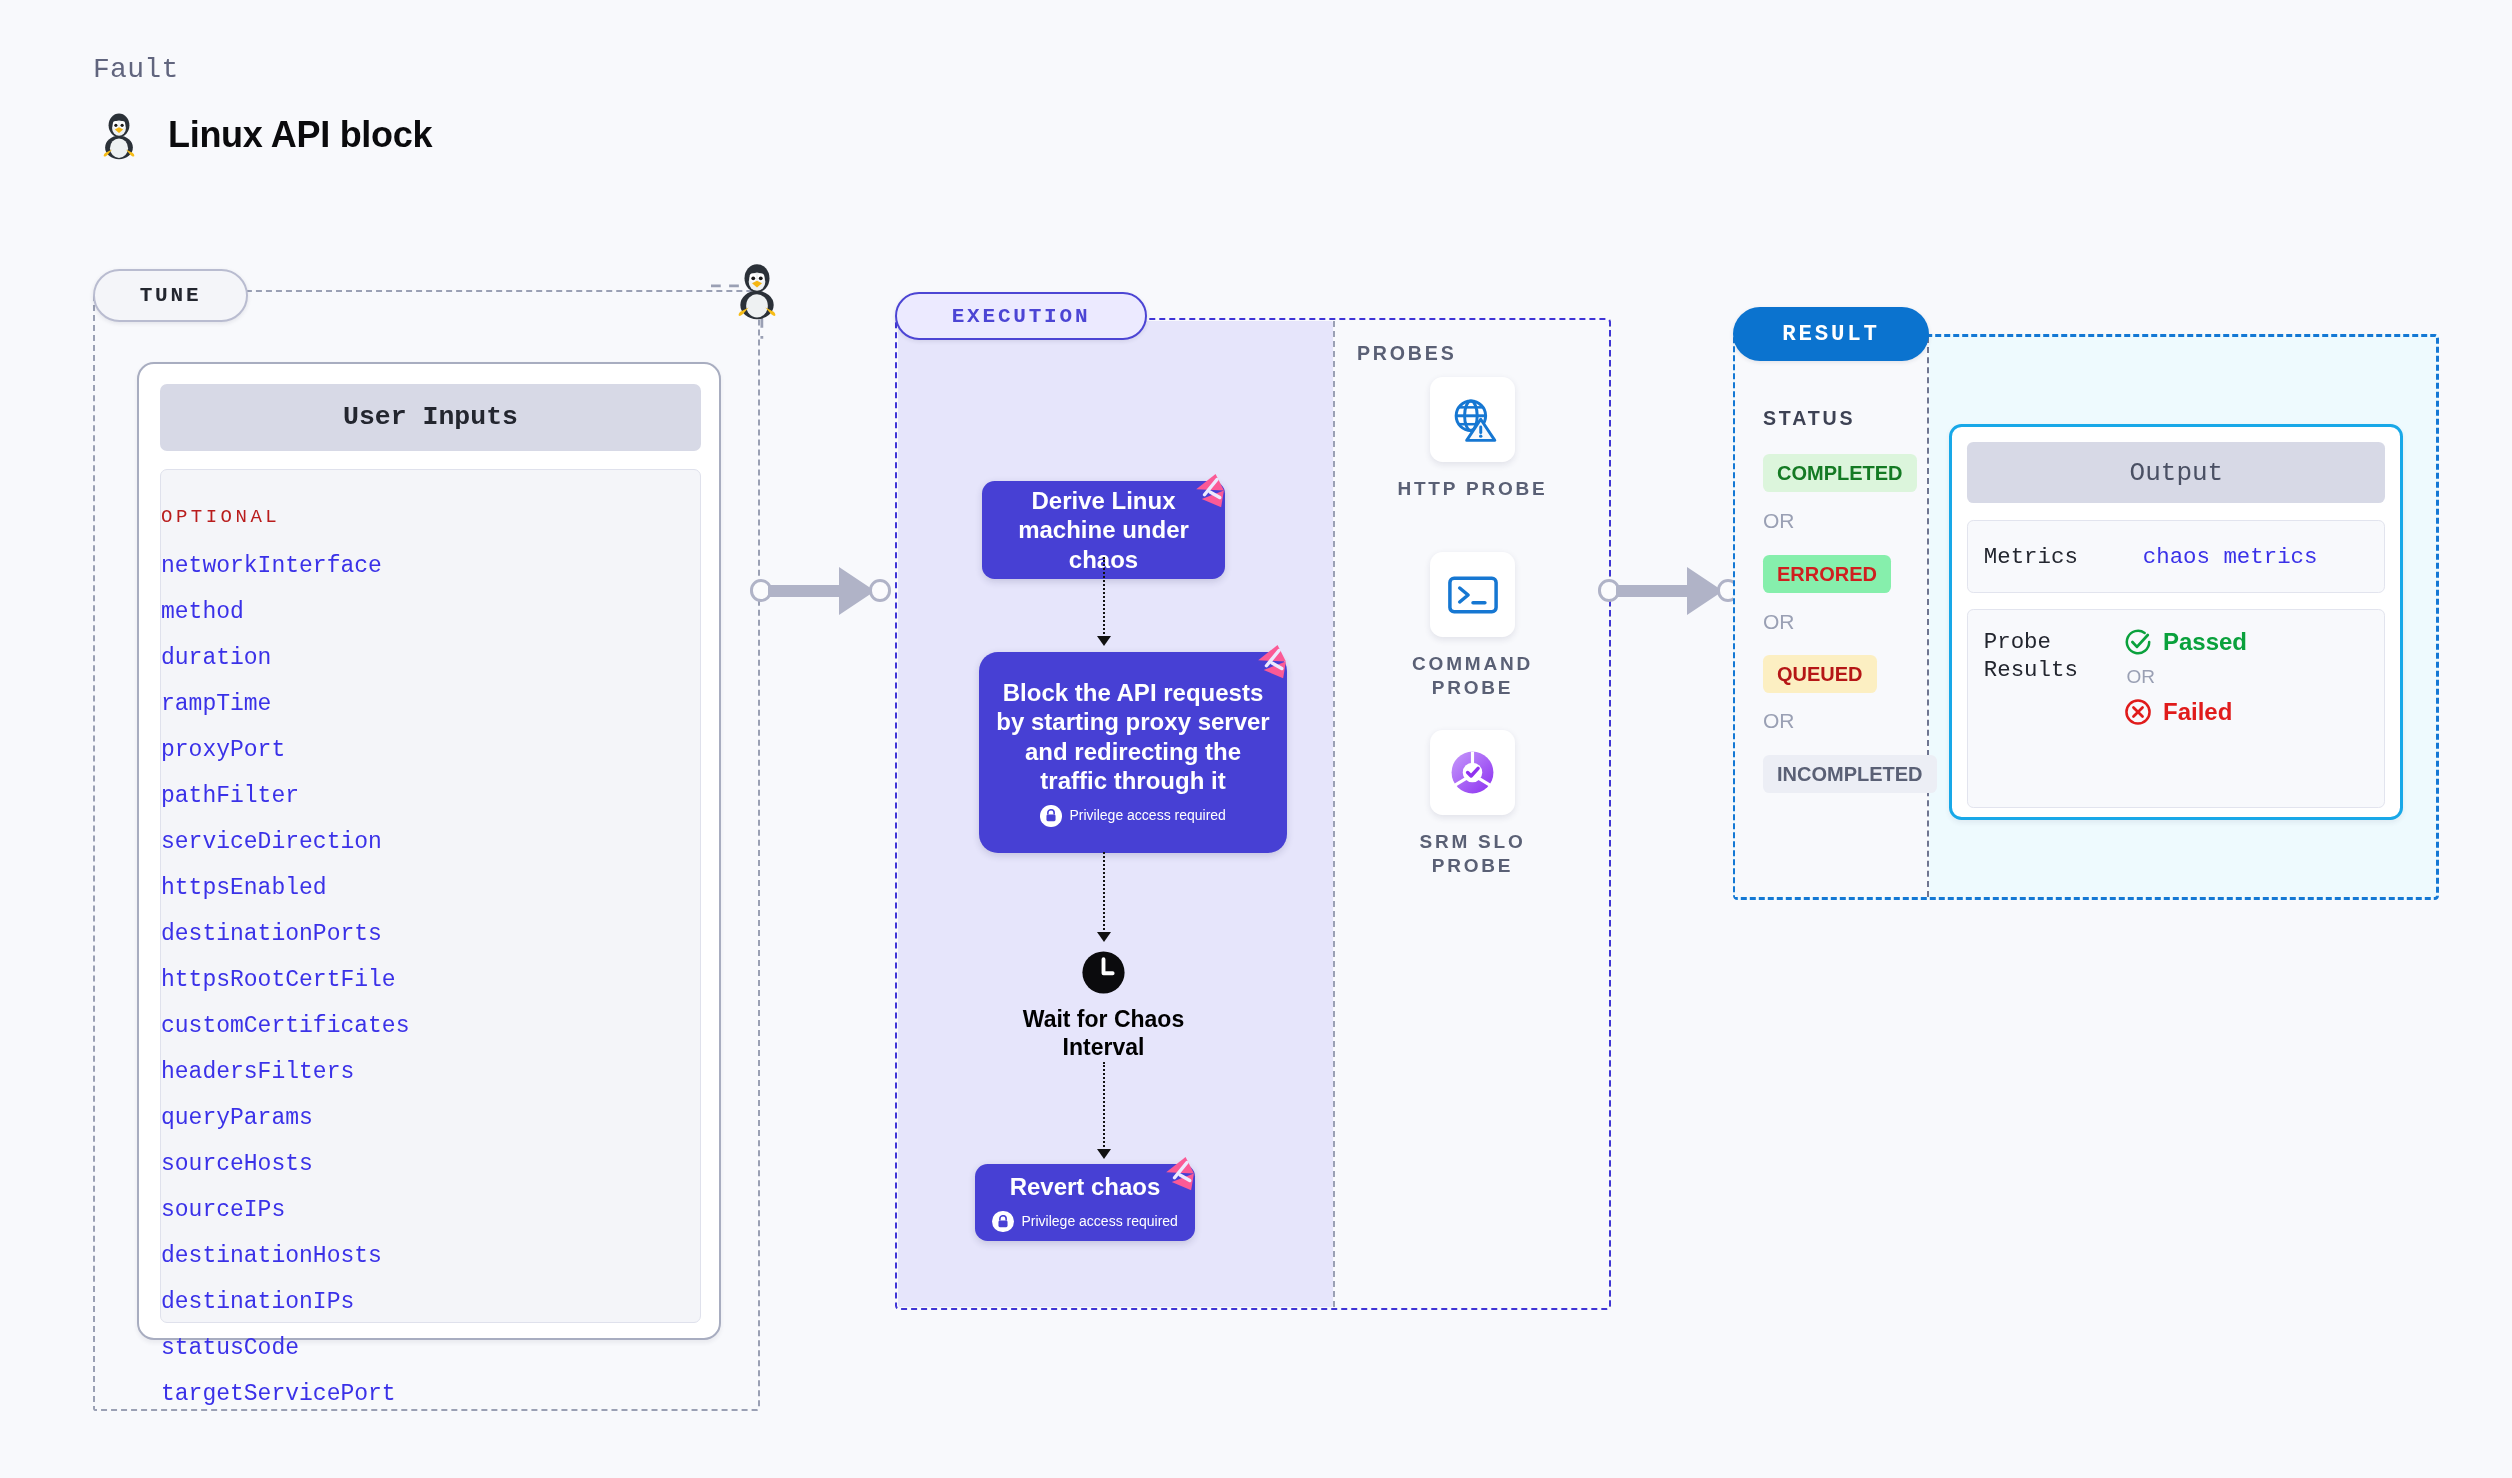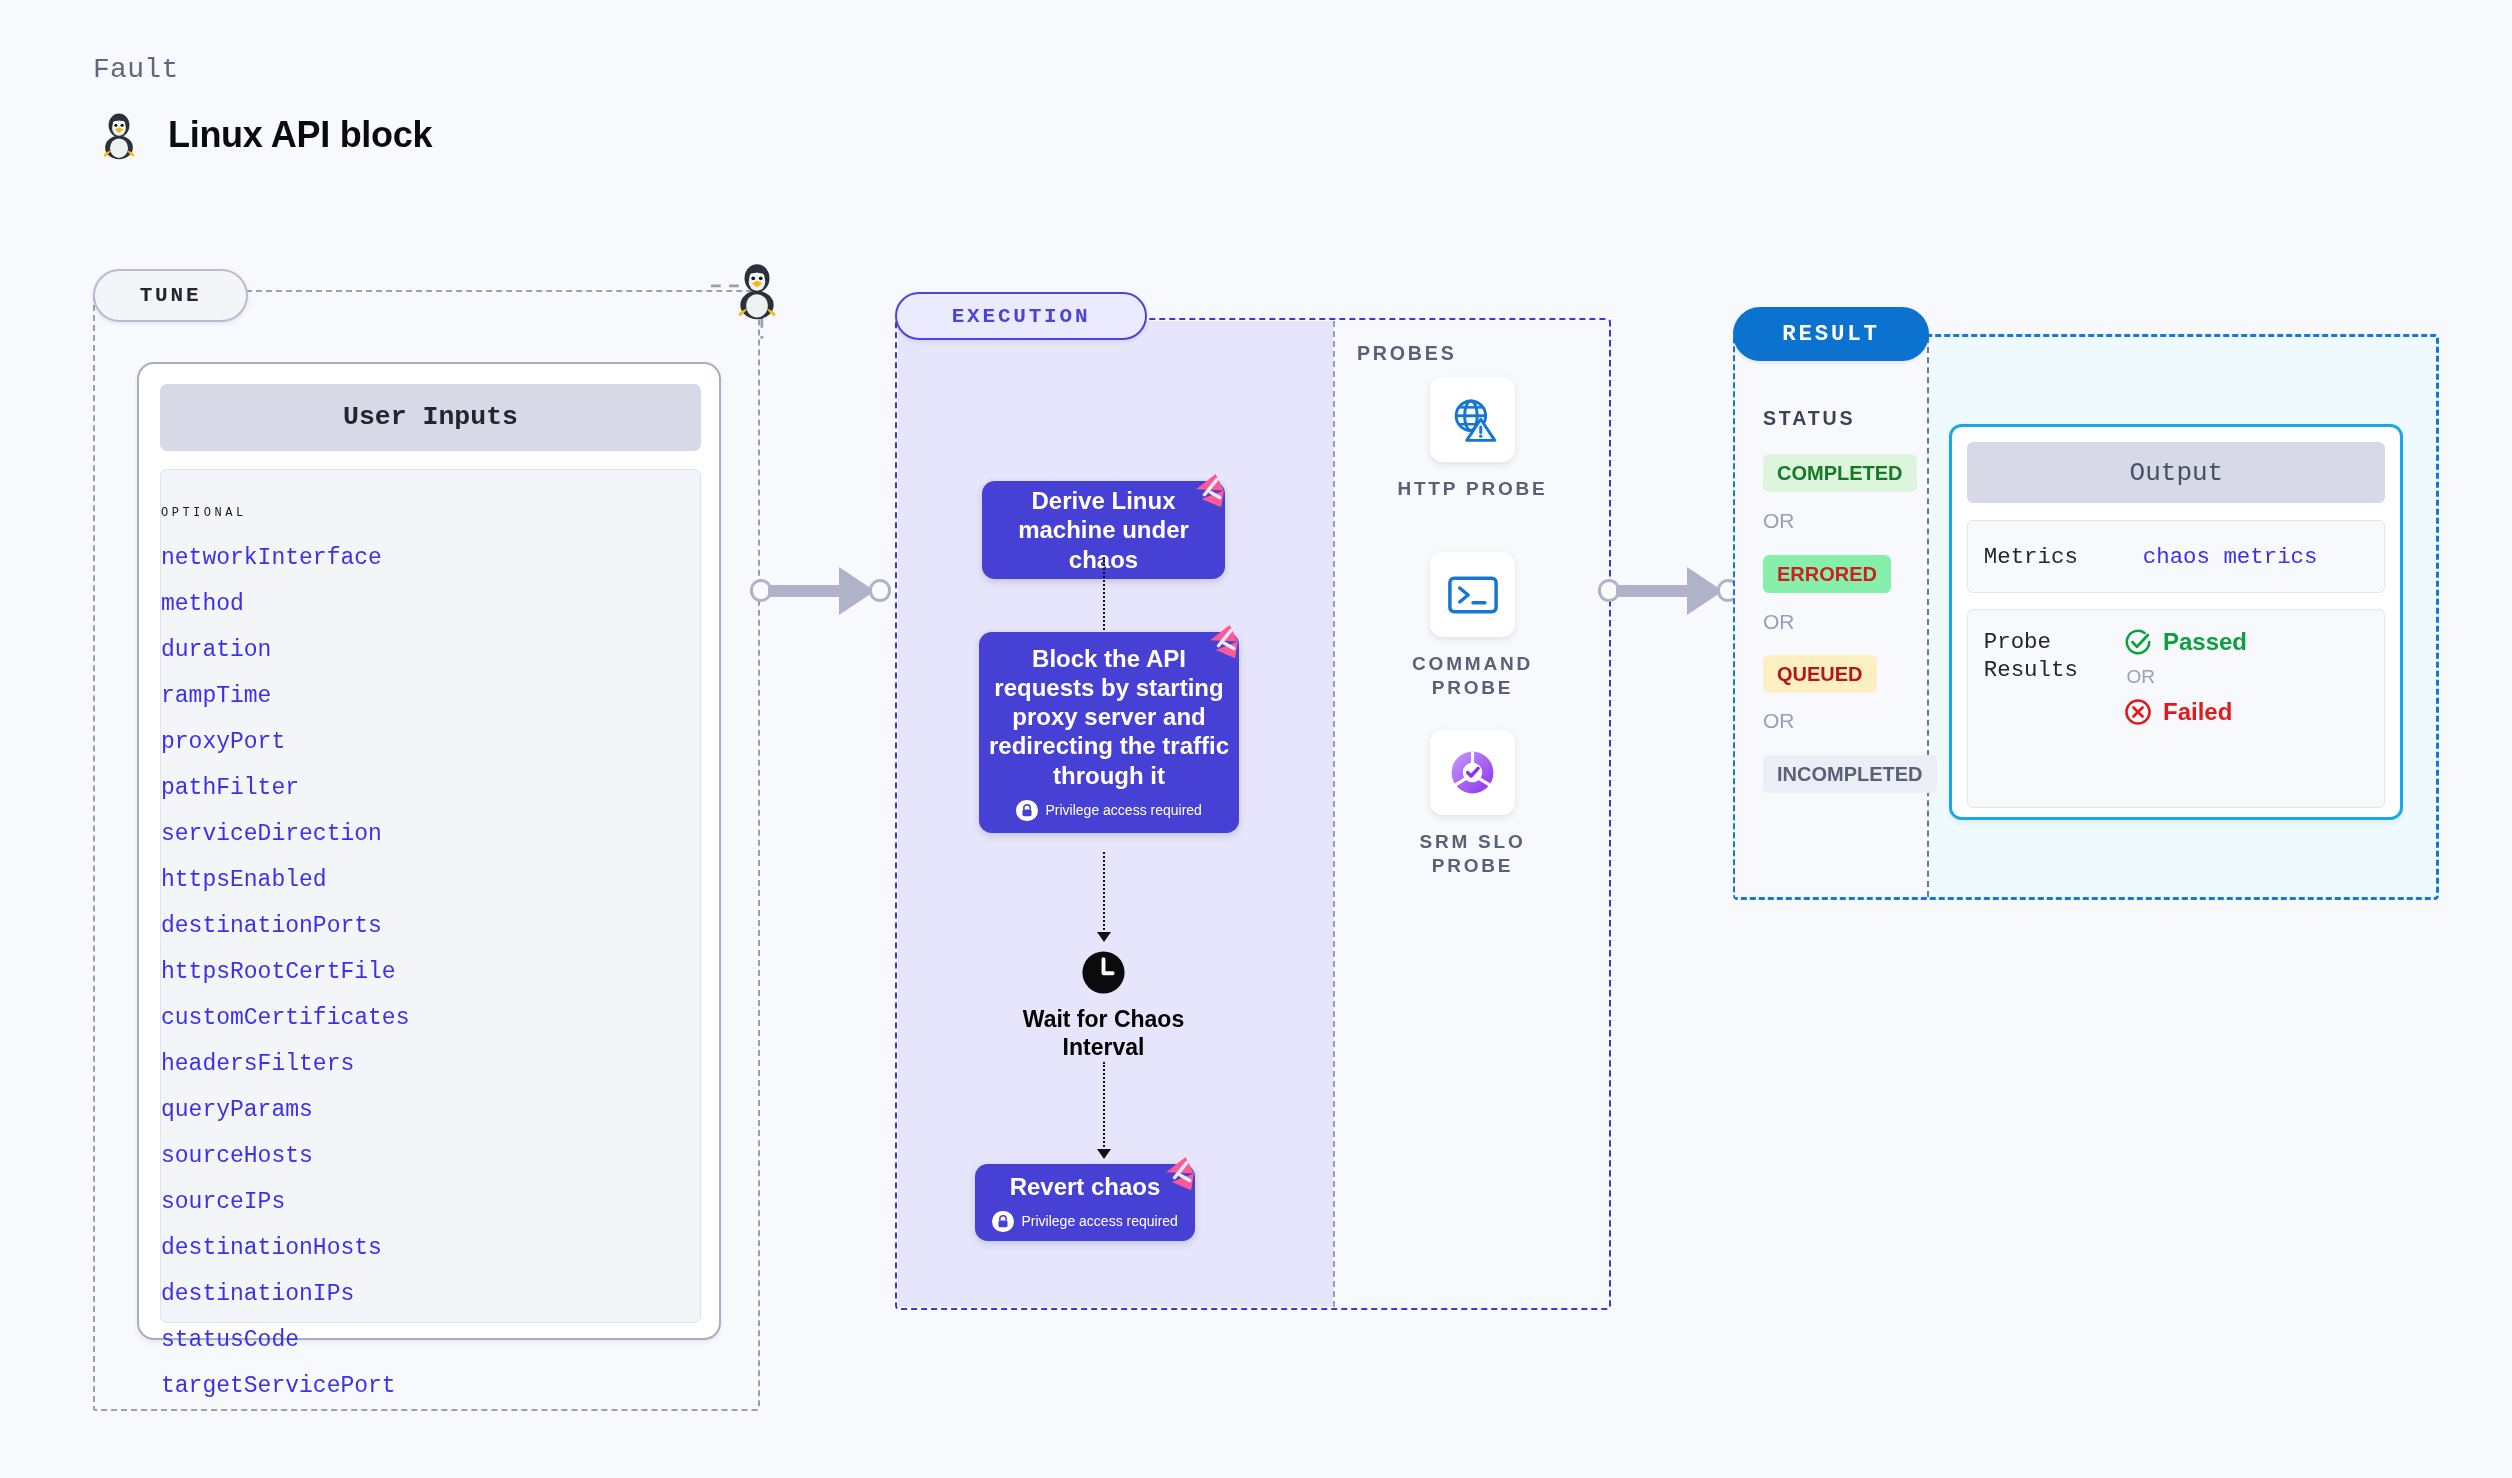--- a/index.html
+++ b/index.html
@@ -87,36 +87,36 @@
     position: absolute; left: 21px; top: 105px; width: 541px; height: 854px;
     background: #f4f5f9; border: 1.4px solid #dfe1ec; border-radius: 7px;
     display: flex;
   }
   .tunable-label {
     font-family: "Liberation Mono", monospace; font-size: 23px; color: #23262f;
     padding: 34px 0 0 19.6px; width: 175px; flex: none;
   }
   .optional-col { padding-top: 36px; }
   .optional-head {
-    font-family: "Liberation Mono", monospace; font-size: 12px; color: #0f172a;
+    font-family: "Liberation Mono", monospace; font-size: 19px; color: #b91c1c;
     letter-spacing: 3.5px; margin-bottom: 25px;
   }
   .param {
     font-family: "Liberation Mono", monospace; font-size: 23px; color: #3a31e8;
     margin-bottom: 20px; white-space: nowrap; cursor: pointer;
   }
 
   
   .node {
     position: absolute; background: #4740d4; border-radius: 12.6px; color: #fff;
     display: flex; flex-direction: column; align-items: center; justify-content: center;
     text-align: center; font-weight: bold; box-shadow: 0 2.8px 7px rgba(40,40,90,0.16);
   }
   .node-1 { left: 982px; top: 481px; width: 243px; height: 98px; font-size: 24px; line-height: 1.22; }
-  .node-2 { left: 979px; top: 632px; width: 260px; height: 201px; font-size: 24px; line-height: 1.22; padding: 0 9.8px; }
+  .node-2 { left: 979px; top: 652px; width: 308px; height: 201px; font-size: 24px; line-height: 1.22; padding: 0 9.8px; border-radius: 19px; }
   .node-3 { left: 975px; top: 1164px; width: 220px; height: 77px; font-size: 24px; }
   .priv {
     display: flex; align-items: center; gap: 7.7px; margin-top: 9.8px;
     font-size: 14px; font-weight: normal;
   }
   .lock-ic {
     width: 21.7px; height: 21.7px; background: #fff; border-radius: 50%;
     display: flex; align-items: center; justify-content: center; flex: none;
   }
   .ribbon { position: absolute; right: -9.8px; top: -9.8px; width: 43px; height: 42px; }

